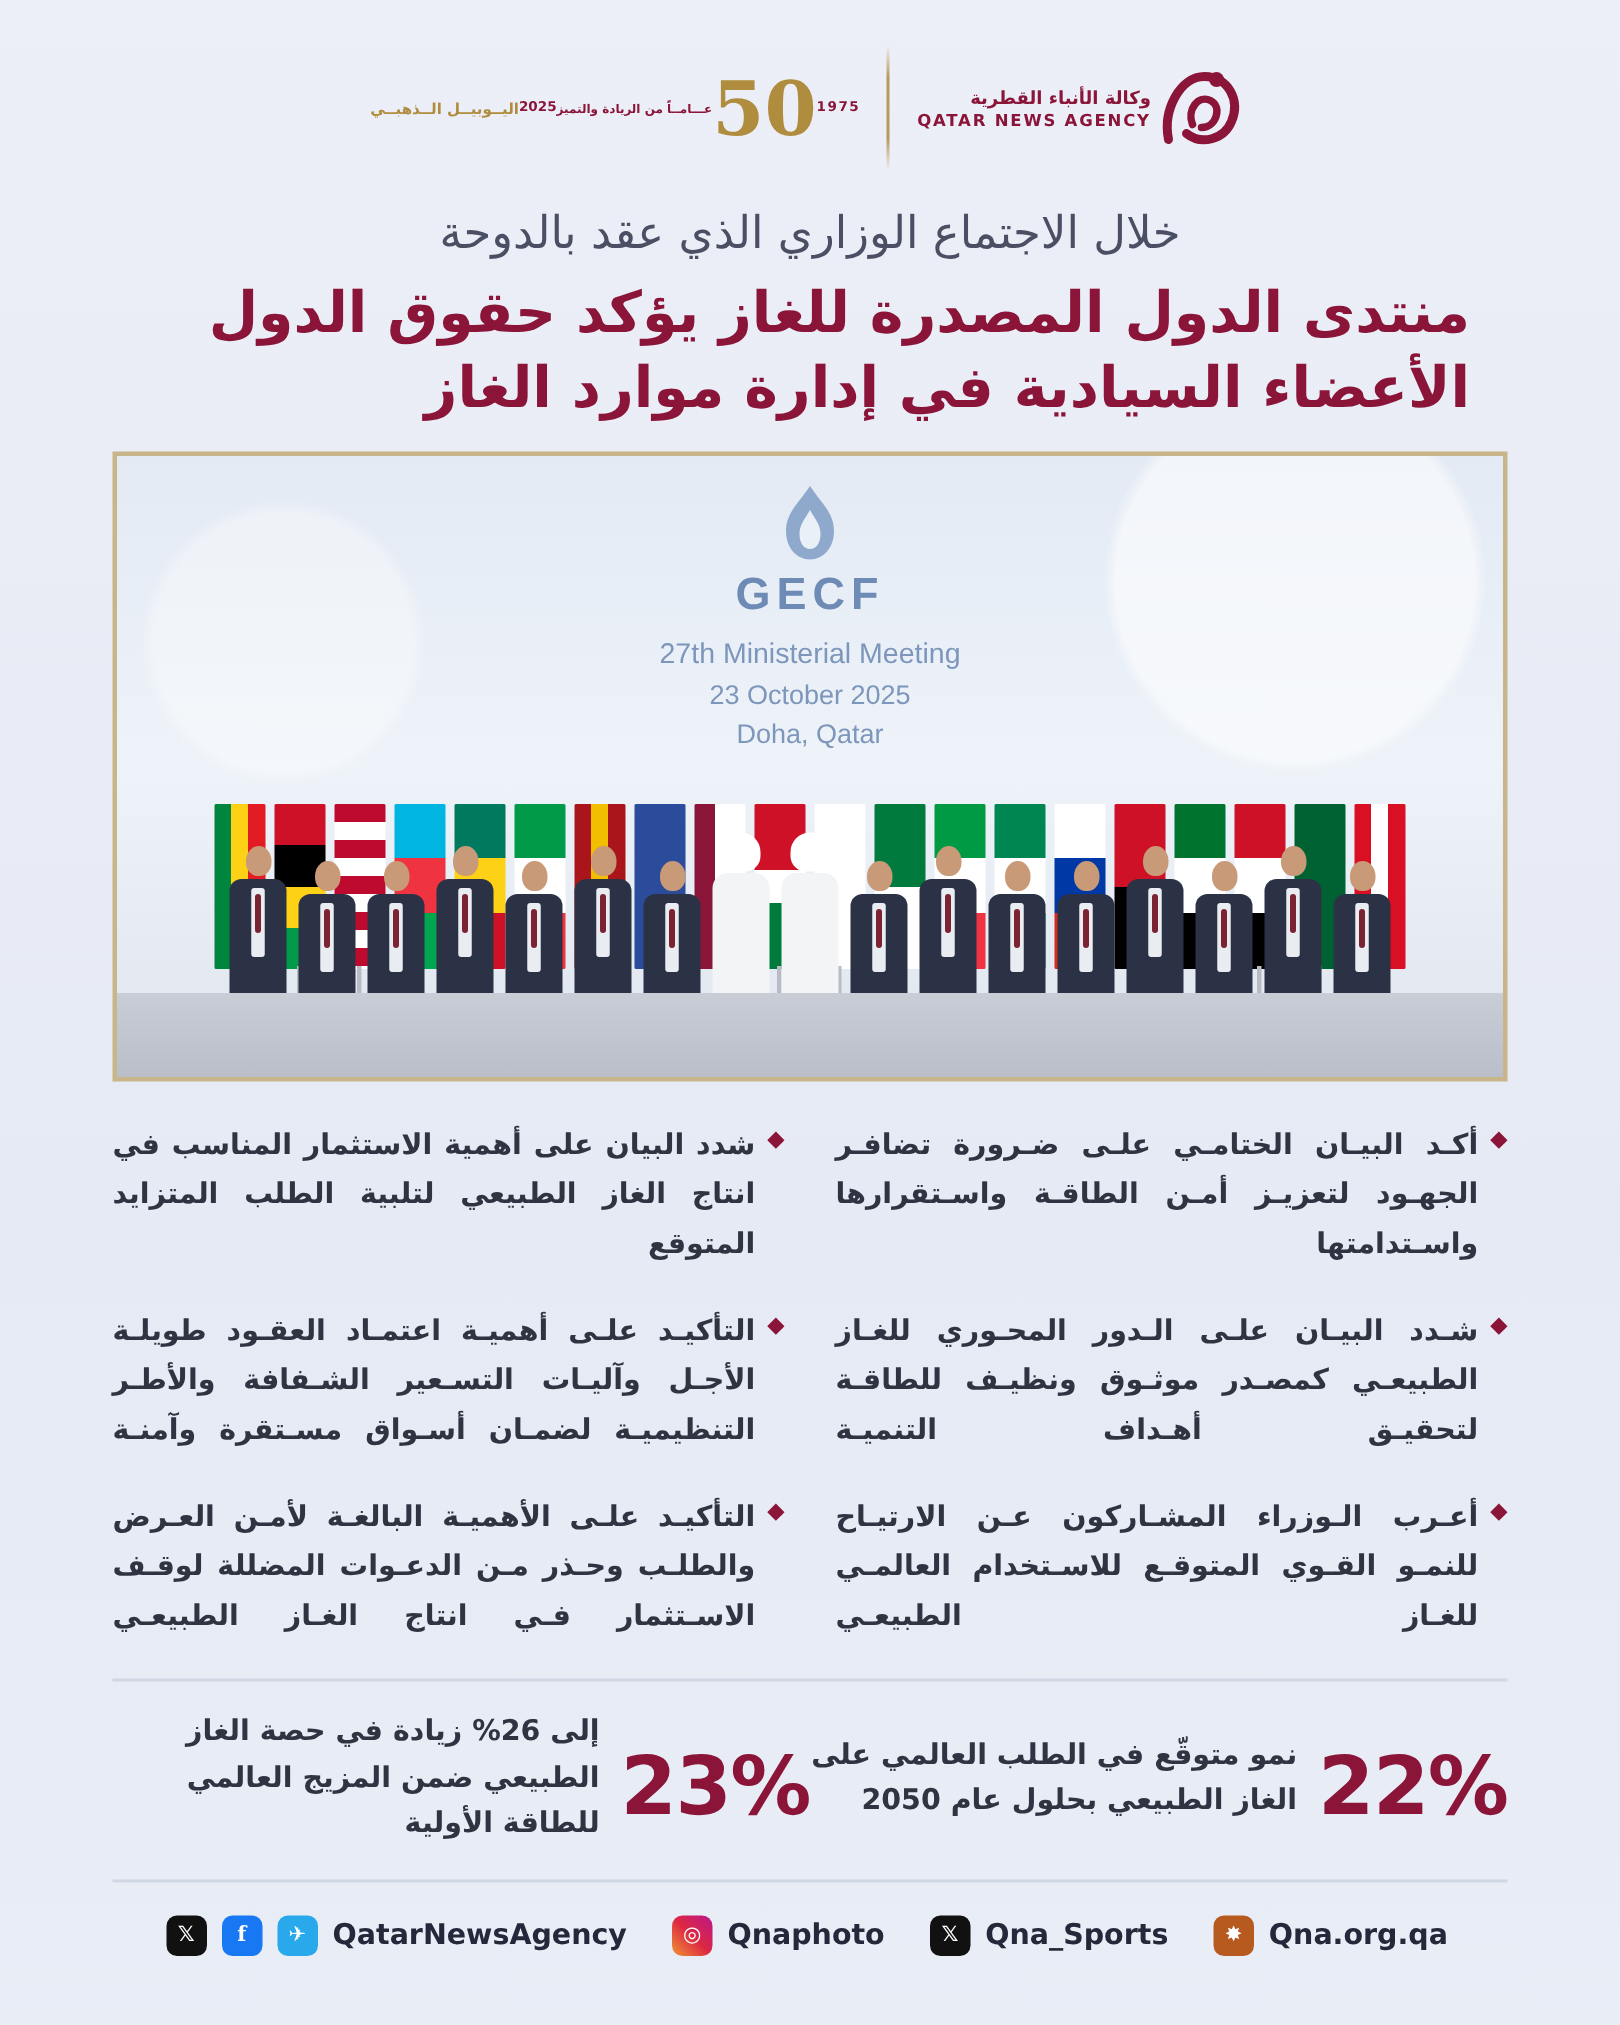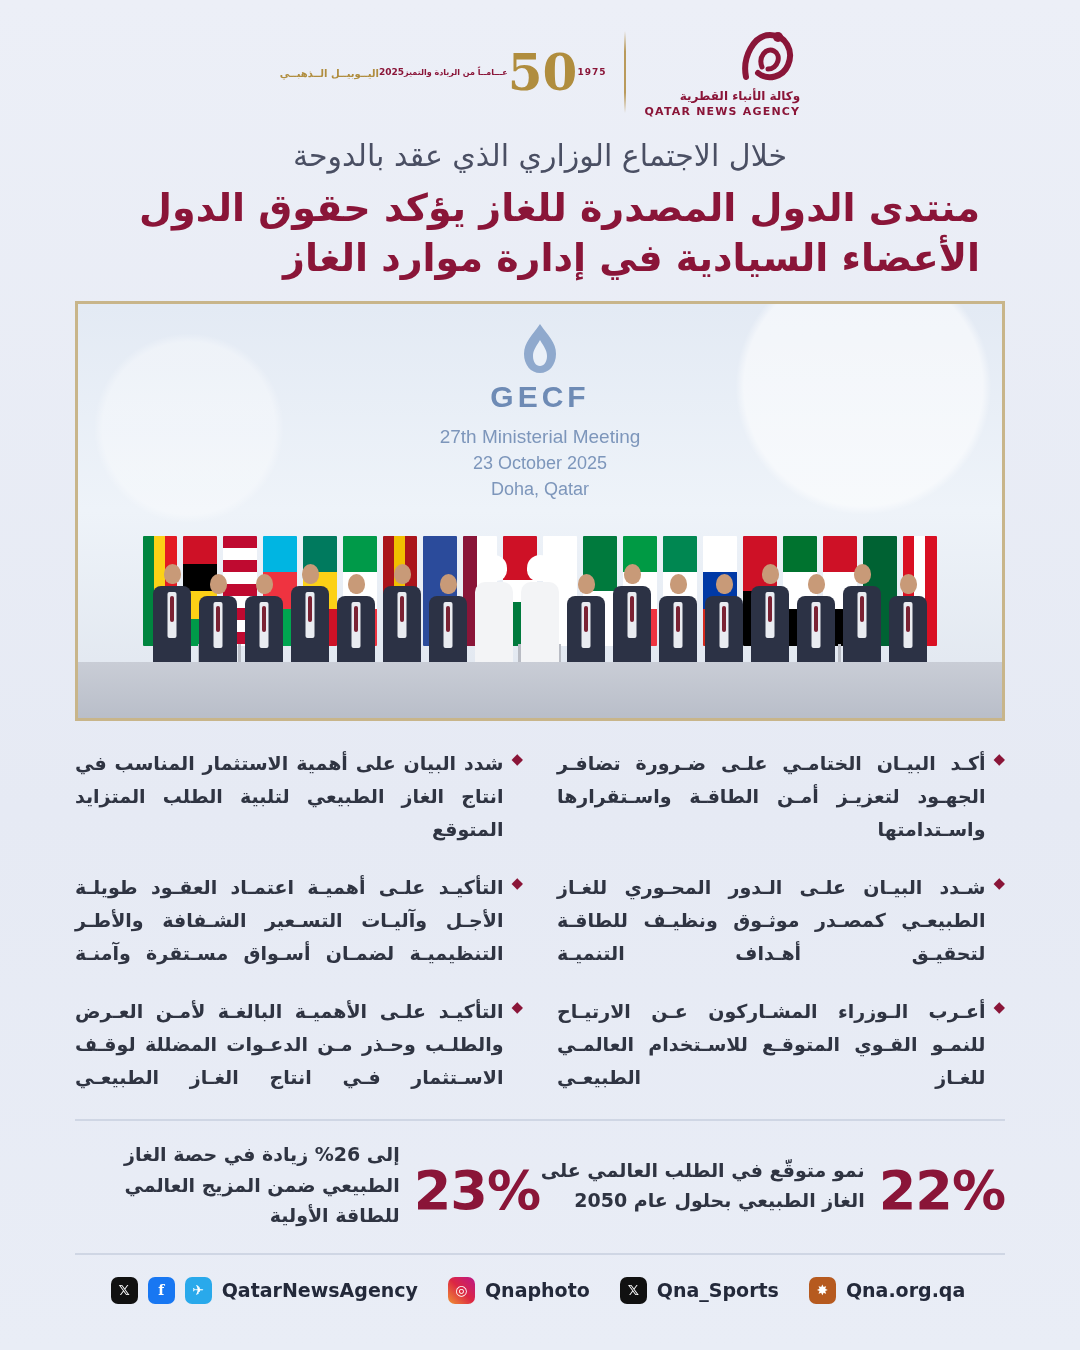--- a/index.html
+++ b/index.html
@@ -20,21 +20,21 @@
 
   
   .logo-row {
     margin-top: 22px;
     display: flex;
     align-items: center;
     justify-content: center;
     gap: 18px;
     height: 100px;
   }
-  .qna-logo { display: flex; flex-direction: column; align-items: flex-start; gap: 4px; }
+  .qna-logo { display: flex; align-items: center; gap: 4px; }
   .qna-mark {
     width: 62px; height: 58px;
     position: relative;
   }
   .qna-mark svg { display:block; }
   .qna-text {
     color: #8a1538;
     font-size: 12px;
     font-weight: bold;
     letter-spacing: .5px;

